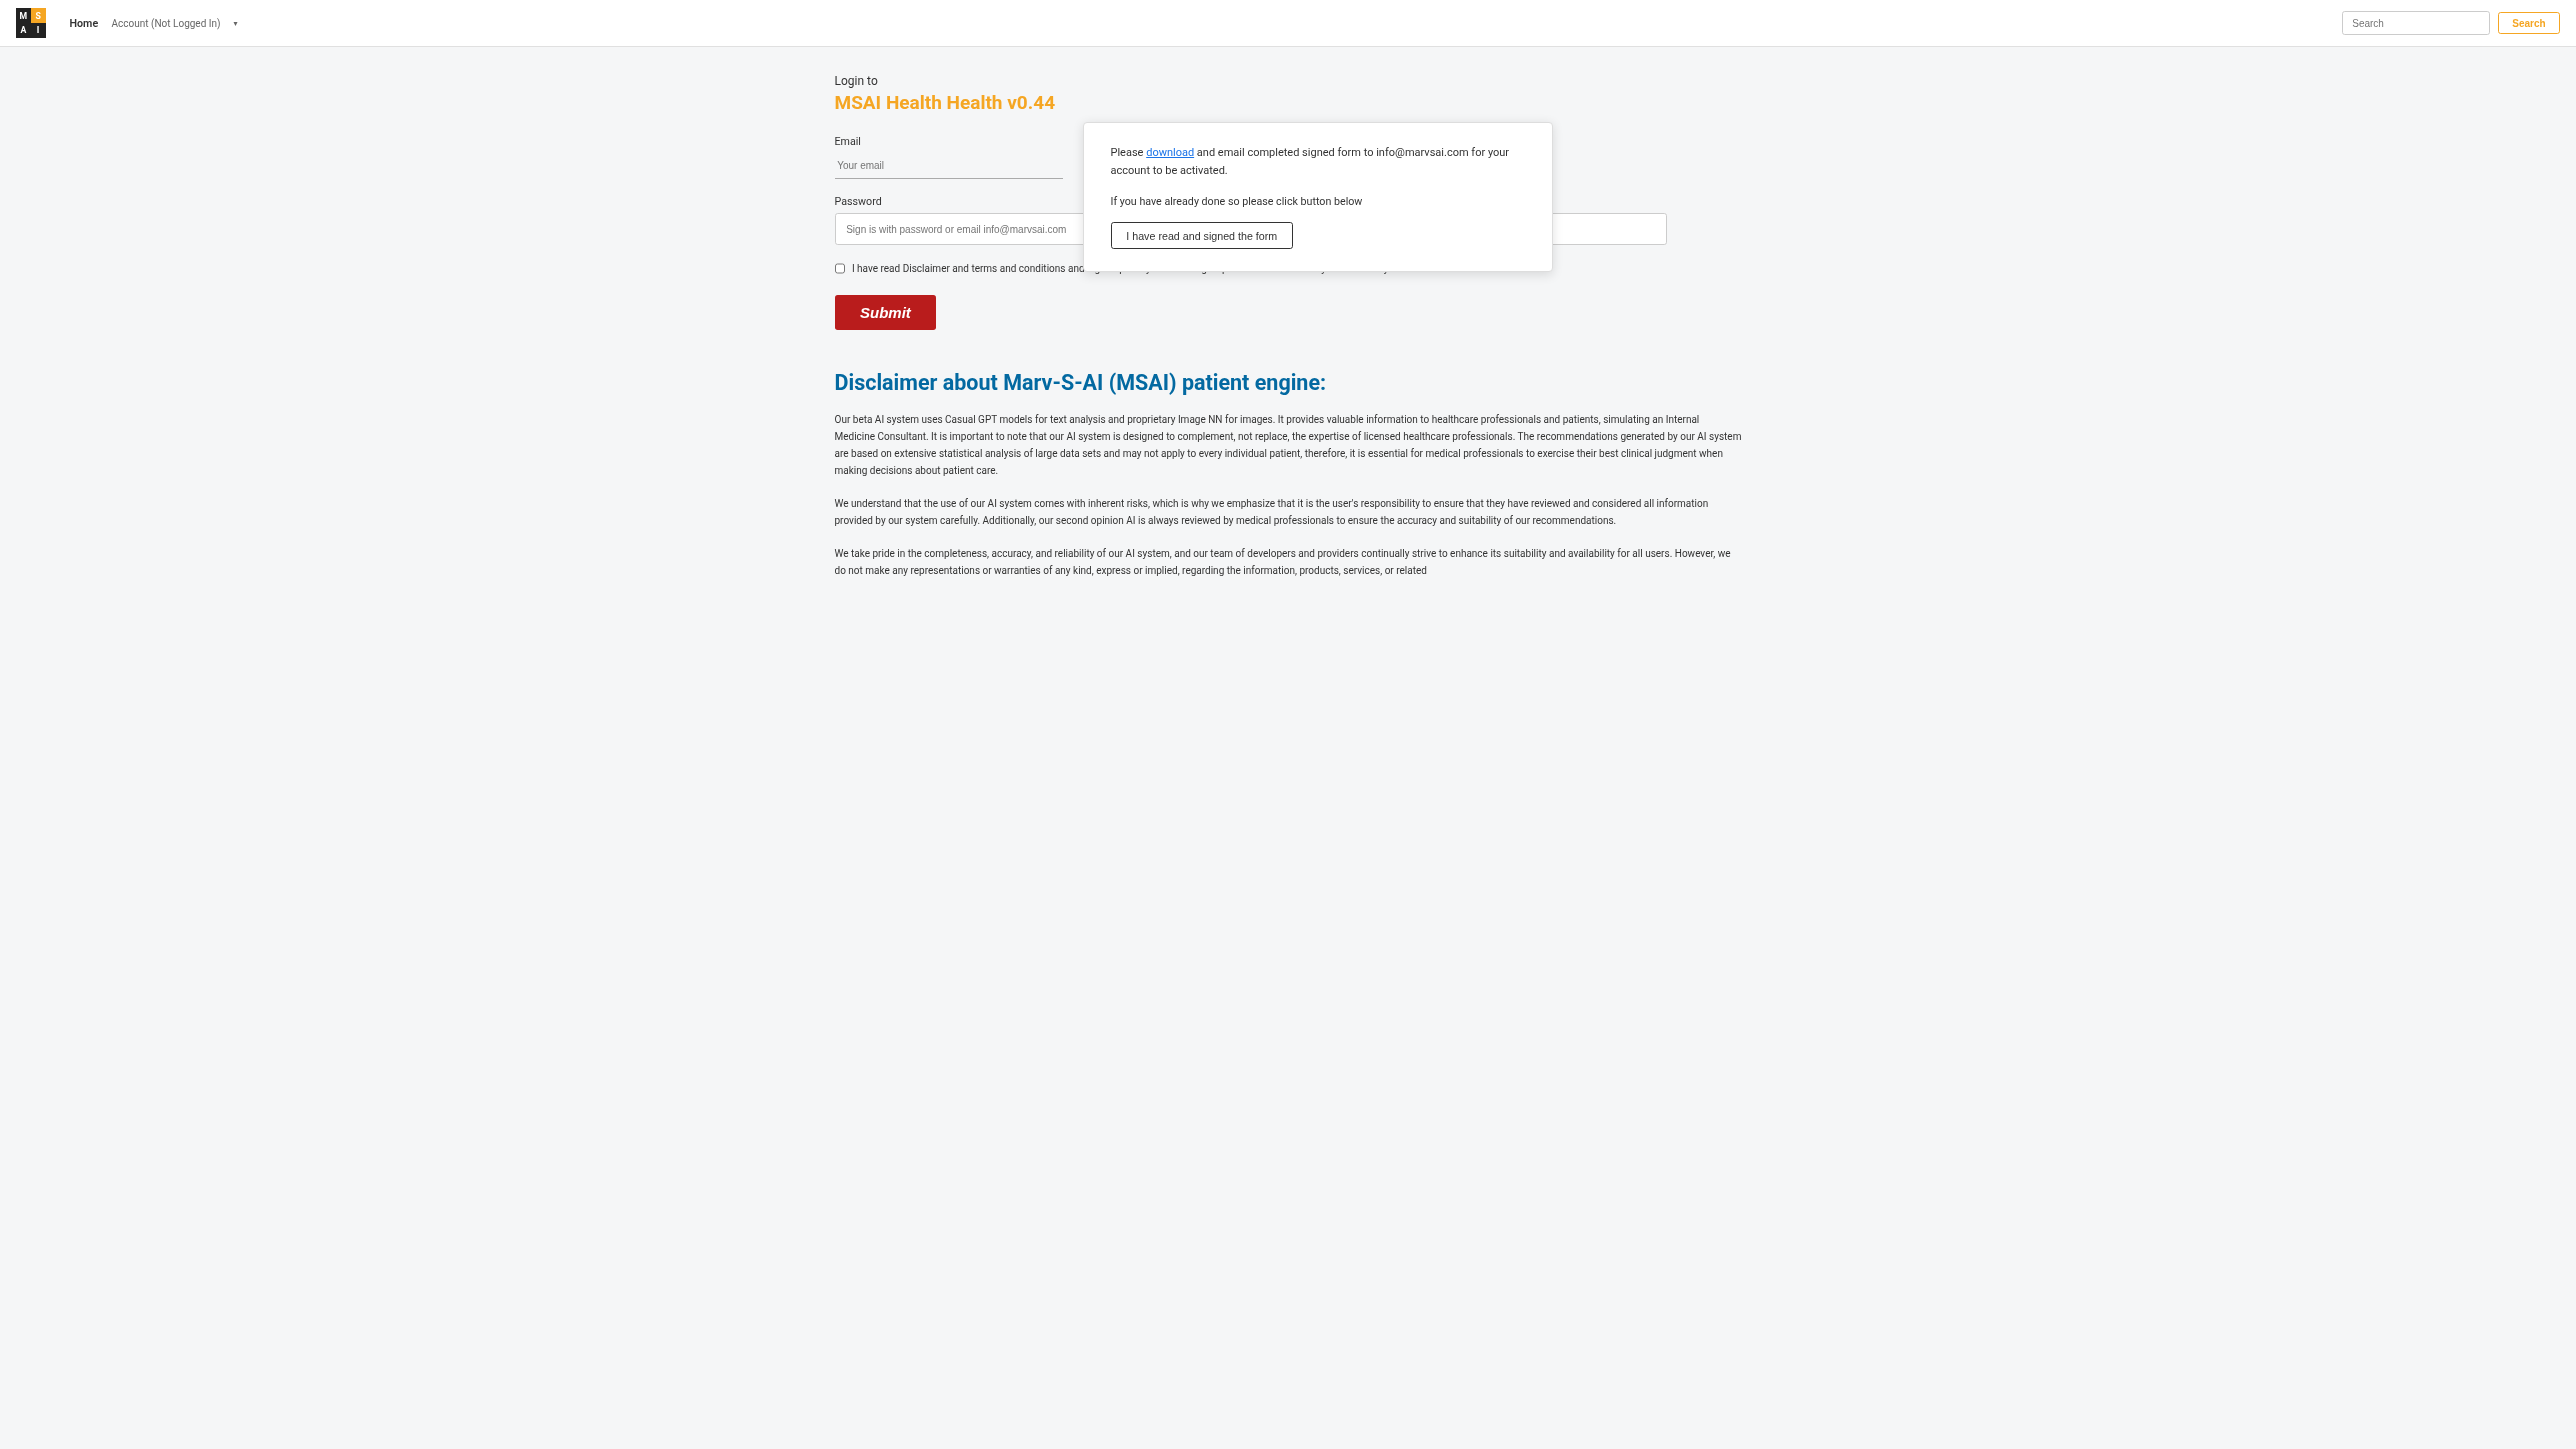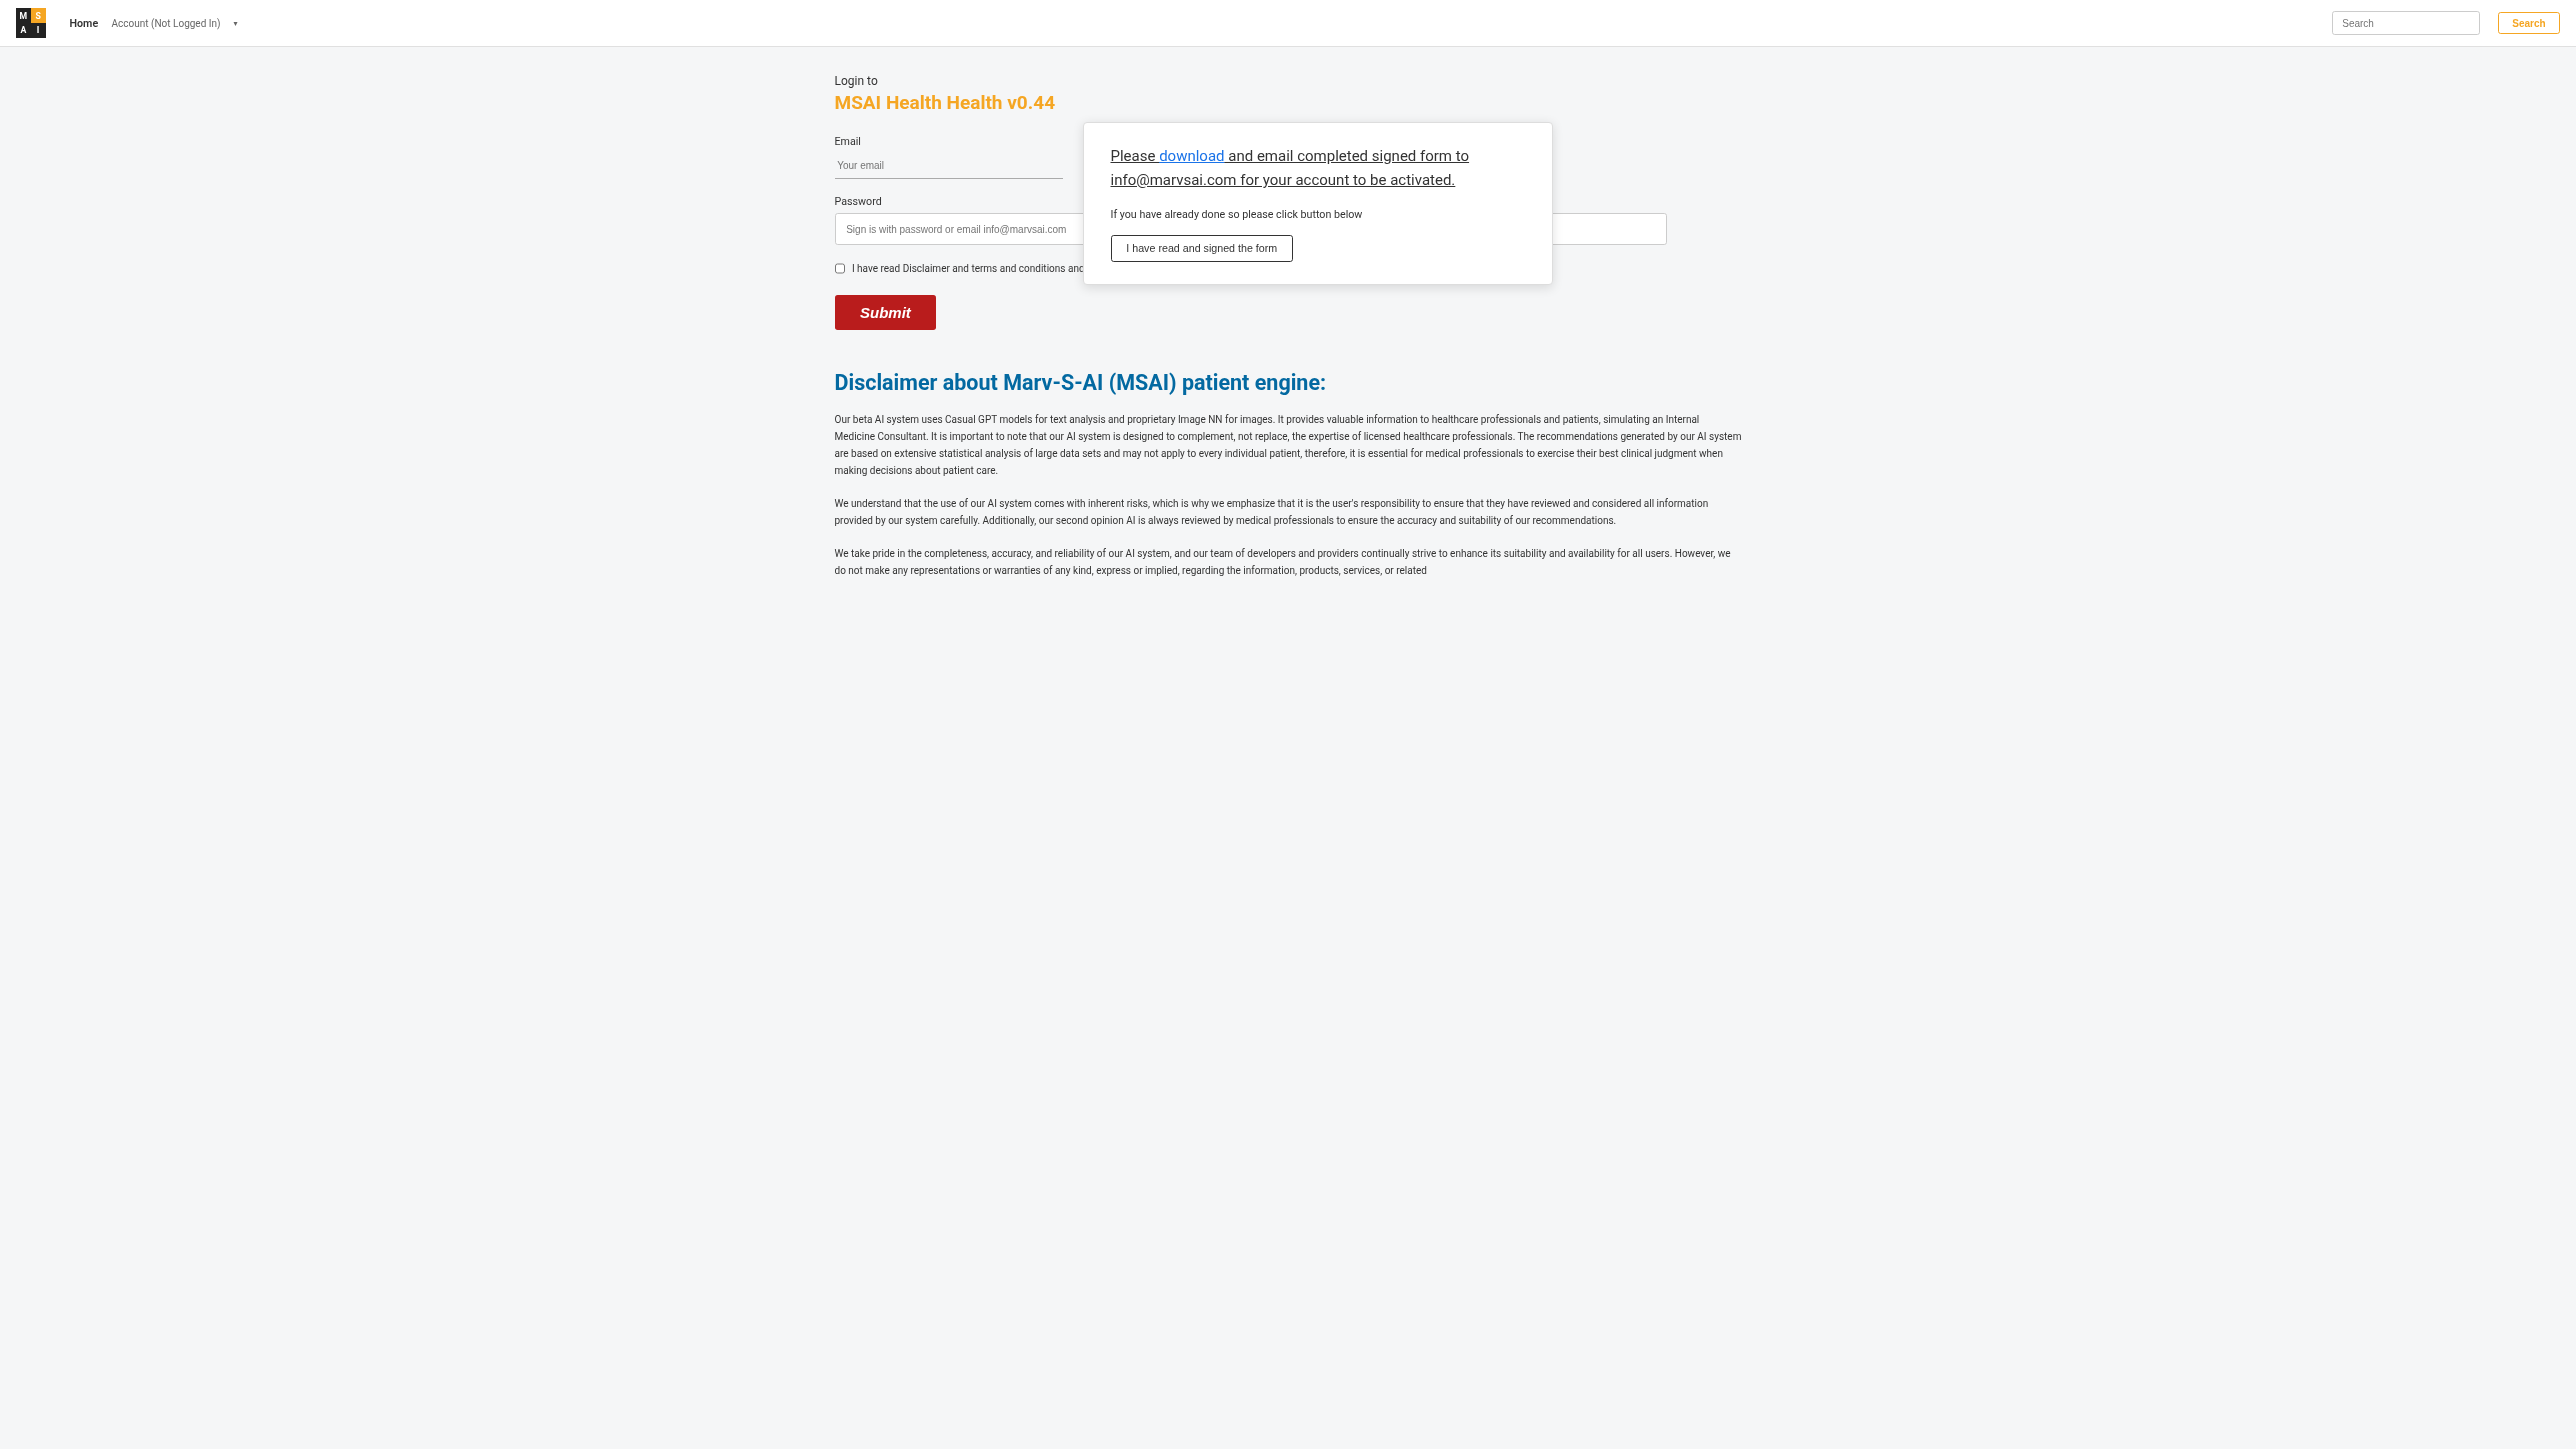--- a/index.html
+++ b/index.html
@@ -64,21 +64,21 @@
       align-items: center;
       gap: 13px;
       color: #666;
       font-size: 10px;
       cursor: pointer;
     }
     .chevron { font-size: 8px; color: #666; }
     .search-area {
       display: flex;
       align-items: center;
-      gap: 18px;
+      gap: 8px;
       margin-left: auto;
     }
     .search-input {
       border: 0.7px solid #ccc;
       border-radius: 2.7px;
       padding: 5.4px 9.4px;
       font-size: 10px;
       width: 148px;
       outline: none;
     }
@@ -122,25 +122,24 @@
       left: 248px;
       background: #fff;
       border: 0.7px solid #ddd;
       border-radius: 4px;
       padding: 21.5px 27px;
       width: 470px;
       box-shadow: 0 2.7px 10.7px rgba(0,0,0,0.12);
       z-index: 10;
     }
     .popup-text {
-      font-size: 15px;
+      font-size: 11px;
       color: #333;
       line-height: 1.6;
       margin-bottom: 16px;
-      text-decoration: underline;
     }
     .popup-link {
       color: #1a73e8;
       text-decoration: underline;
       cursor: pointer;
     }
     .popup-subtitle {
       font-size: 10.7px;
       color: #333;
       margin-bottom: 13.4px;

